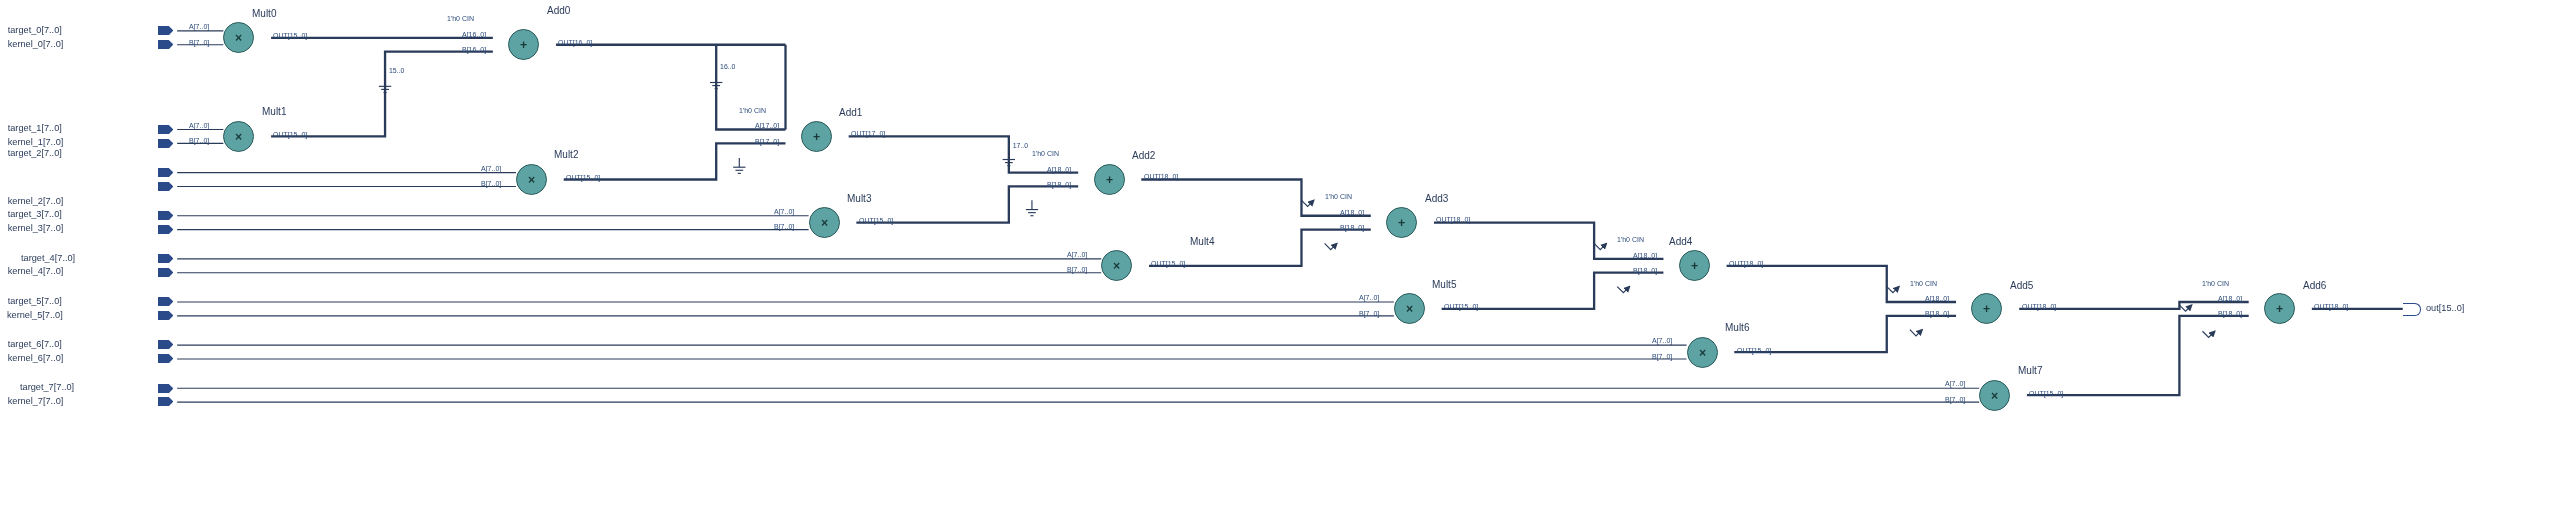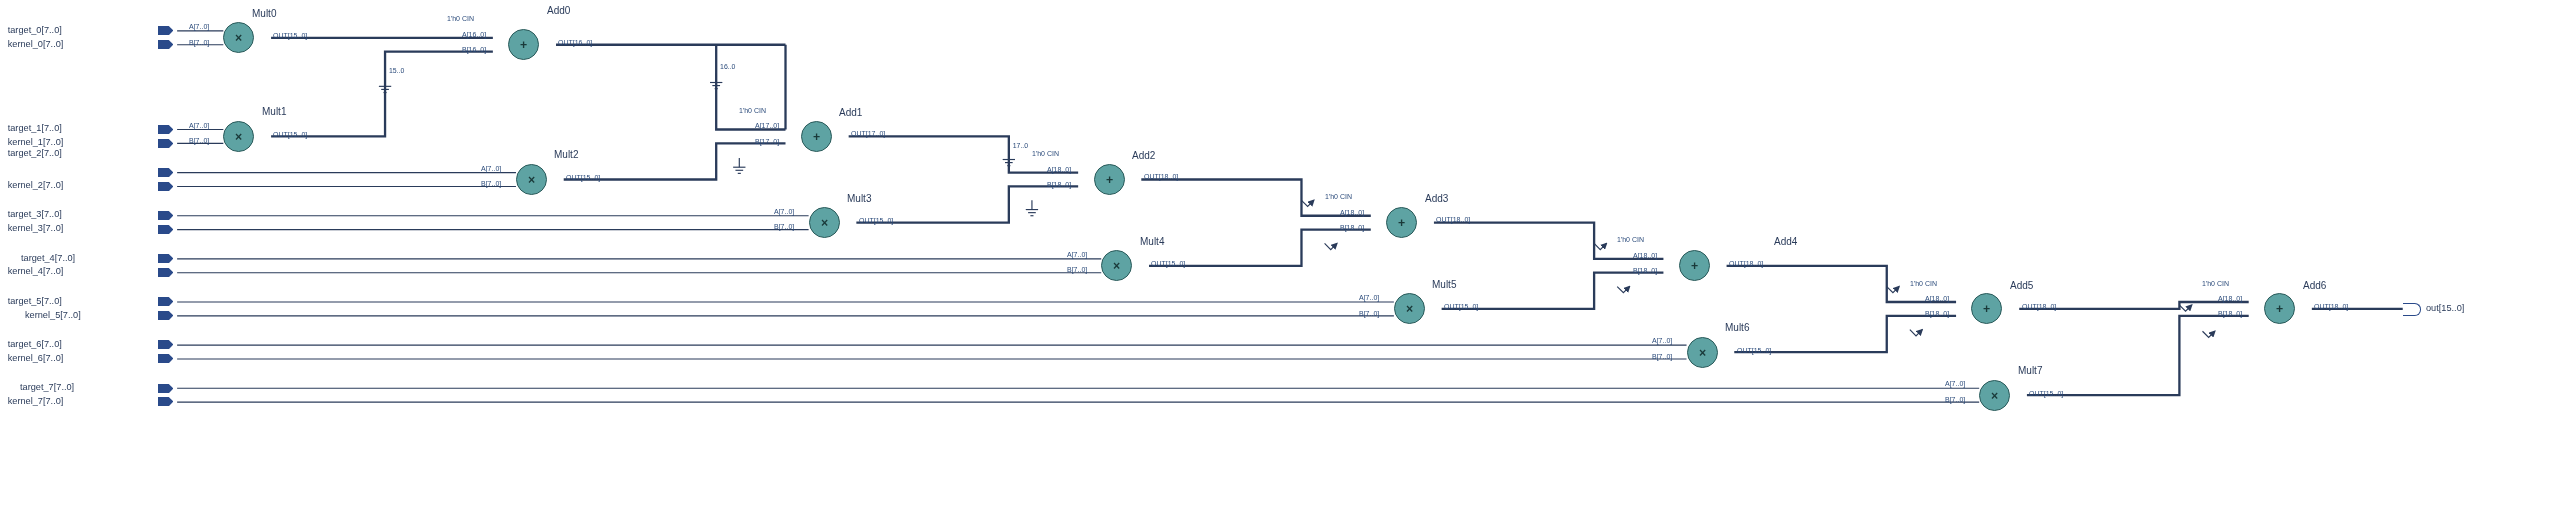--- a/index.html
+++ b/index.html
@@ -171,36 +171,36 @@
 <div class="port-label" style="left:7.7px;top:39px"><span>kernel_0</span><span>[7..0]</span></div>
 <div class="in-port" style="left:158px;top:40px"></div>
 
 <div class="port-label" style="left:7.7px;top:123px"><span>target_1</span><span>[7..0]</span></div>
 <div class="in-port" style="left:158px;top:125px"></div>
 <div class="port-label" style="left:7.7px;top:137px"><span>kernel_1</span><span>[7..0]</span></div>
 <div class="in-port" style="left:158px;top:139px"></div>
 
 <div class="port-label" style="left:7.7px;top:148px"><span>target_2</span><span>[7..0]</span></div>
 <div class="in-port" style="left:158px;top:168px"></div>
-<div class="port-label" style="left:7.7px;top:180px"><span>kernel_2</span><span>[7..0]</span></div>
+<div class="port-label" style="left:7.7px;top:196px"><span>kernel_2</span><span>[7..0]</span></div>
 <div class="in-port" style="left:158px;top:182px"></div>
 
 <div class="port-label" style="left:7.7px;top:209px"><span>target_3</span><span>[7..0]</span></div>
 <div class="in-port" style="left:158px;top:211px"></div>
 <div class="port-label" style="left:7.7px;top:223px"><span>kernel_3</span><span>[7..0]</span></div>
 <div class="in-port" style="left:158px;top:225px"></div>
 
 <div class="port-label" style="left:21px;top:253px"><span>target_4</span><span>[7..0]</span></div>
 <div class="in-port" style="left:158px;top:254px"></div>
 <div class="port-label" style="left:7.7px;top:266px"><span>kernel_4</span><span>[7..0]</span></div>
 <div class="in-port" style="left:158px;top:268px"></div>
 
 <div class="port-label" style="left:7.7px;top:296px"><span>target_5</span><span>[7..0]</span></div>
 <div class="in-port" style="left:158px;top:297px"></div>
-<div class="port-label" style="left:25px;top:310px"><span>kernel_5</span><span>[7..0]</span></div>
+<div class="port-label" style="left:7px;top:310px"><span>kernel_5</span><span>[7..0]</span></div>
 <div class="in-port" style="left:158px;top:311px"></div>
 
 <div class="port-label" style="left:7.7px;top:339px"><span>target_6</span><span>[7..0]</span></div>
 <div class="in-port" style="left:158px;top:340px"></div>
 <div class="port-label" style="left:7.7px;top:353px"><span>kernel_6</span><span>[7..0]</span></div>
 <div class="in-port" style="left:158px;top:354px"></div>
 
 <div class="port-label" style="left:20px;top:382px"><span>target_7</span><span>[7..0]</span></div>
 <div class="in-port" style="left:158px;top:384px"></div>
 <div class="port-label" style="left:7.7px;top:396px"><span>kernel_7</span><span>[7..0]</span></div>
@@ -231,21 +231,21 @@
 <div class="tiny" style="left:566px;top:174px">OUT[15..0]</div>
 
 <div class="block-title" style="left:847px;top:193px">Mult3</div>
 <div class="node" style="left:809px;top:207px">
       <span>×</span>
     </div>
 <div class="tiny" style="left:774px;top:208px">A[7..0]</div>
 <div class="tiny" style="left:774px;top:223px">B[7..0]</div>
 <div class="tiny" style="left:859px;top:217px">OUT[15..0]</div>
 
-<div class="block-title" style="left:1140px;top:236px">Mult4</div>
+<div class="block-title" style="left:1190px;top:236px">Mult4</div>
 <div class="node" style="left:1101px;top:250px">
       <span>×</span>
     </div>
 <div class="tiny" style="left:1067px;top:251px">A[7..0]</div>
 <div class="tiny" style="left:1067px;top:266px">B[7..0]</div>
 <div class="tiny" style="left:1151px;top:260px">OUT[15..0]</div>
 
 <div class="block-title" style="left:1432px;top:279px">Mult5</div>
 <div class="node" style="left:1394px;top:293px">
       <span>×</span>
@@ -300,21 +300,21 @@
 <div class="tiny" style="left:1325px;top:193px">1'h0 CIN</div>
 <div class="block-title" style="left:1425px;top:193px">Add3</div>
 <div class="node" style="left:1386px;top:207px">
       <span>+</span>
     </div>
 <div class="tiny" style="left:1340px;top:209px">A[18..0]</div>
 <div class="tiny" style="left:1340px;top:224px">B[18..0]</div>
 <div class="tiny" style="left:1436px;top:216px">OUT[18..0]</div>
 
 <div class="tiny" style="left:1617px;top:236px">1'h0 CIN</div>
-<div class="block-title" style="left:1774px;top:236px">Add4</div>
+<div class="block-title" style="left:1669px;top:236px">Add4</div>
 <div class="node" style="left:1679px;top:250px">
       <span>+</span>
     </div>
 <div class="tiny" style="left:1633px;top:252px">A[18..0]</div>
 <div class="tiny" style="left:1633px;top:267px">B[18..0]</div>
 <div class="tiny" style="left:1729px;top:260px">OUT[18..0]</div>
 
 <div class="tiny" style="left:1910px;top:280px">1'h0 CIN</div>
 <div class="block-title" style="left:2010px;top:280px">Add5</div>
 <div class="node" style="left:1971px;top:293px">

